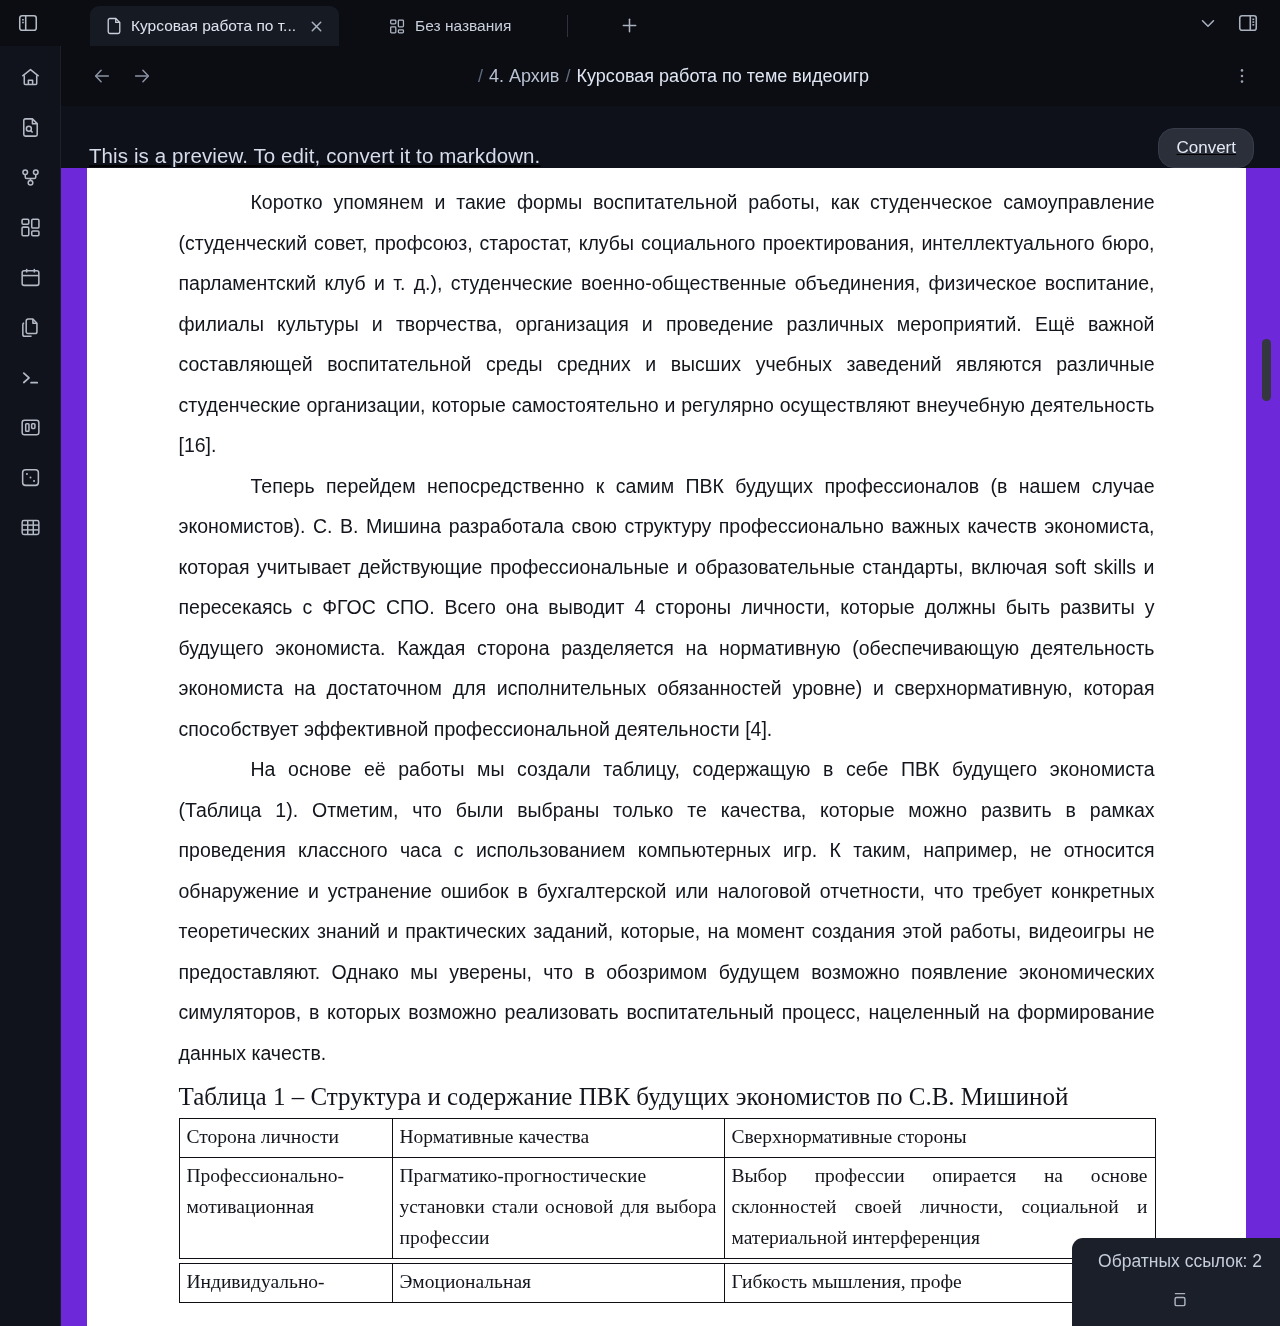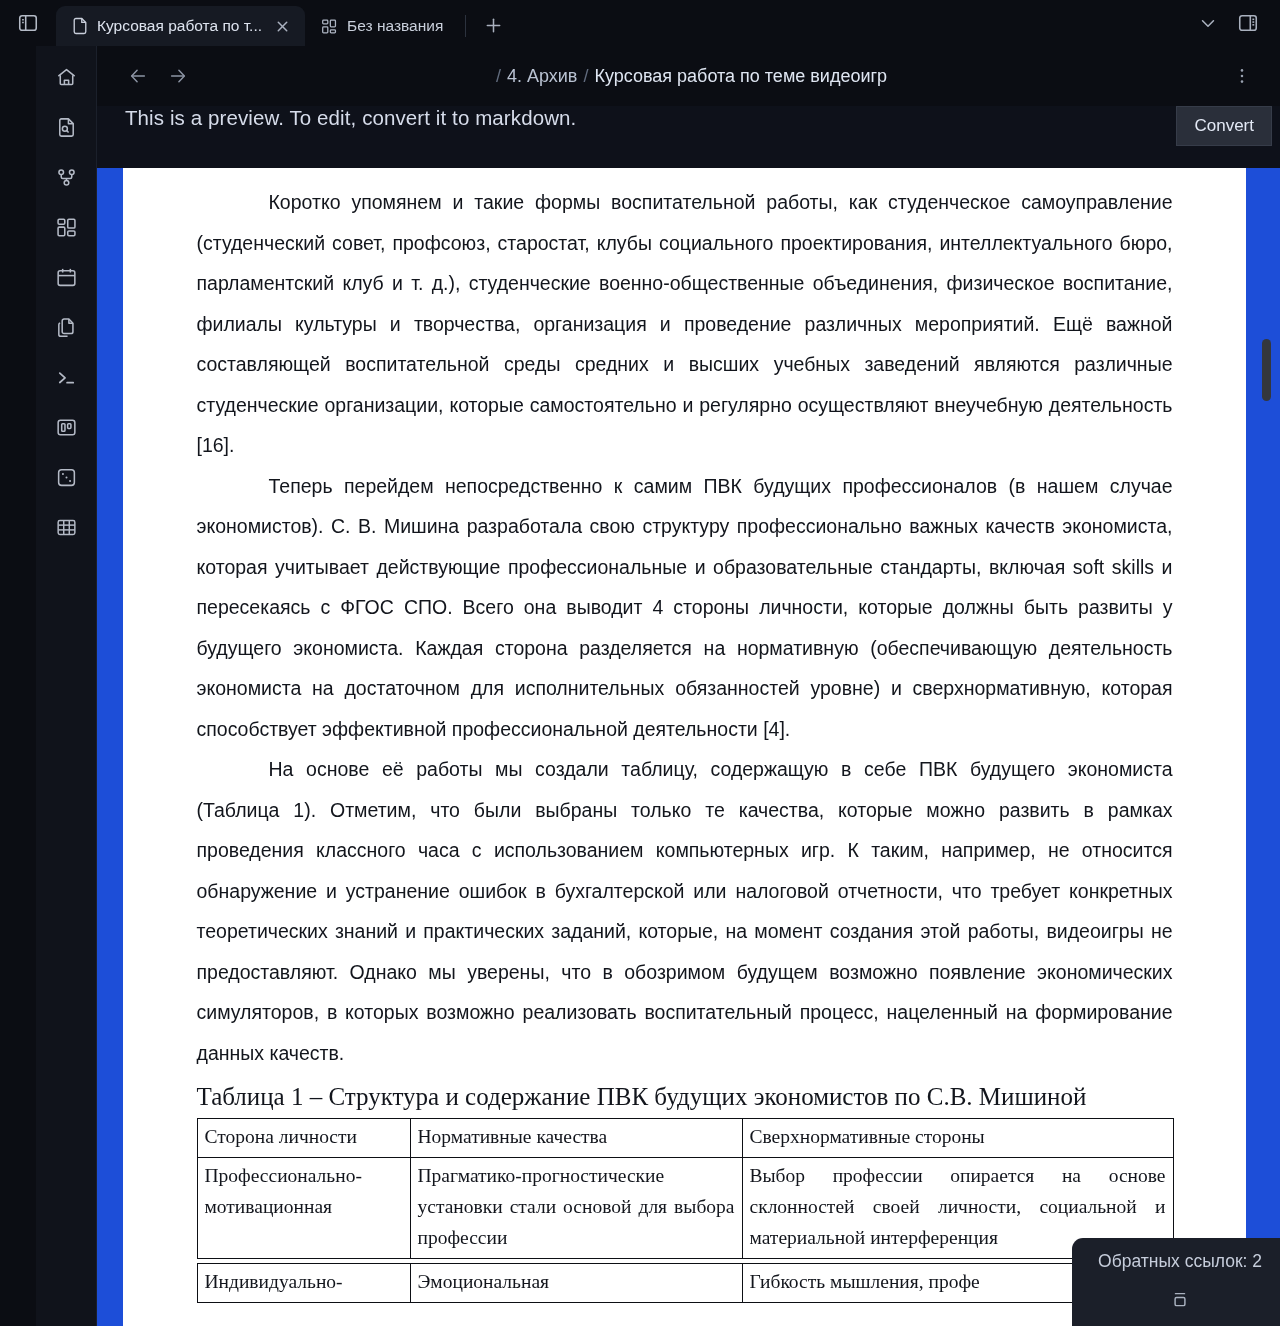--- a/index.html
+++ b/index.html
@@ -7,21 +7,21 @@
     width: 1280px; height: 1326px;
     background: #0b0d13;
     font-family: "Liberation Sans", sans-serif;
     overflow: hidden;
   }
   .app { position: relative; width: 1280px; height: 1326px; display: flex; flex-direction: column; }
 
   
   .tabbar {
     height: 46px; background: #0b0d13; display: flex; align-items: flex-end;
-    position: relative; flex: none;
+    position: relative; flex: none; gap: 34px;
   }
   .tabbar-left-icon {
     width: 56px; height: 46px; display: flex; align-items: center; justify-content: center;
   }
   .ico { color: #b4bac6; display: inline-flex; align-items: center; justify-content: center; }
   .ico svg { display: block; }
 
   .tab {
     display: flex; align-items: center; gap: 9px;
     height: 40px; padding: 0 12px 0 16px; min-width: 60px;
@@ -32,21 +32,21 @@
   .tab-title { max-width: 216px; overflow: hidden; text-overflow: ellipsis; }
   .tab-close { width: 22px; height: 22px; display:flex; align-items:center; justify-content:center; border-radius:4px; }
   .tab-sep { width: 1px; height: 22px; background: #2c323e; margin: 0 10px 9px 10px; align-self: flex-end; }
   .newtab { width: 34px; height: 34px; display:flex; align-items:center; justify-content:center;
             margin: 0 0 4px 0; border-radius: 6px; }
   .tabbar-spacer { flex: 1; }
   .tabbar-right { display: flex; align-items: center; gap: 4px; padding: 0 14px 7px 0; }
   .tb-btn { width: 36px; height: 32px; display:flex; align-items:center; justify-content:center; border-radius:6px; }
 
   
-  .body { flex: 1; display: flex; min-height: 0; margin-left: 36px; }
+  .body { flex: 1; display: flex; min-height: 0; }
 
   .sidebar {
     width: 61px; background: #10131b; flex: none;
     display: flex; flex-direction: column; align-items: center;
     padding-top: 14px; gap: 16px; border-right: 1px solid #1b202b;
   }
   .side-item { width: 40px; height: 34px; display:flex; align-items:center; justify-content:center; border-radius: 7px; }
 
   .main { flex: 1; display: flex; flex-direction: column; min-width: 0; background: #0e111a; position: relative; }
 
@@ -60,33 +60,33 @@
   }
   .crumbs span { pointer-events: auto; }
   .crumb-sep { color: #616b7d; margin: 0 6px; }
   .crumb-folder { color: #b9c2d2; }
   .crumb-file { color: #dfe6f2; }
   .header-right { margin-left: auto; padding-right: 22px; }
   .kebab { width: 32px; height: 32px; display:flex; align-items:center; justify-content:center; border-radius:6px; }
 
   
   .banner {
-    height: 62px; flex: none; display: flex; align-items: flex-start;
-    padding: 0 8px 0 28px; background: #0e111a;
+    height: 62px; flex: none; display: flex; align-items: flex-end;
+    padding: 0 26px 0 28px; background: #0e111a; text-decoration: underline;
   }
   .banner-text { font-size: 20.5px; color: #d6dcea; letter-spacing: .1px; }
   .convert-btn {
     margin-left: auto; background: #2a2f3a; color: #e3e9f5;
-    border: 1px solid #363c49; border-radius: 0;
+    border: 1px solid #363c49; border-radius: 16px;
     font-size: 17px; padding: 9px 17px; font-family: "Liberation Sans", sans-serif;
     cursor: pointer;
   }
 
   
-  .doc-area { flex: 1; position: relative; min-height: 0; background: #1d4ed8; overflow: hidden; }
+  .doc-area { flex: 1; position: relative; min-height: 0; background: #6d28d9; overflow: hidden; }
   .page {
     position: absolute; left: 26px; right: 34px; top: 0; bottom: 0;
     background: #ffffff; overflow: hidden;
   }
   .page-inner { padding: 14px 0 0 0; }
   .doc {
     margin: 0 auto; width: 976px;
     color: #0d0f14; font-family: "Liberation Serif", "DejaVu Serif", serif;
   }
   .doc p {

